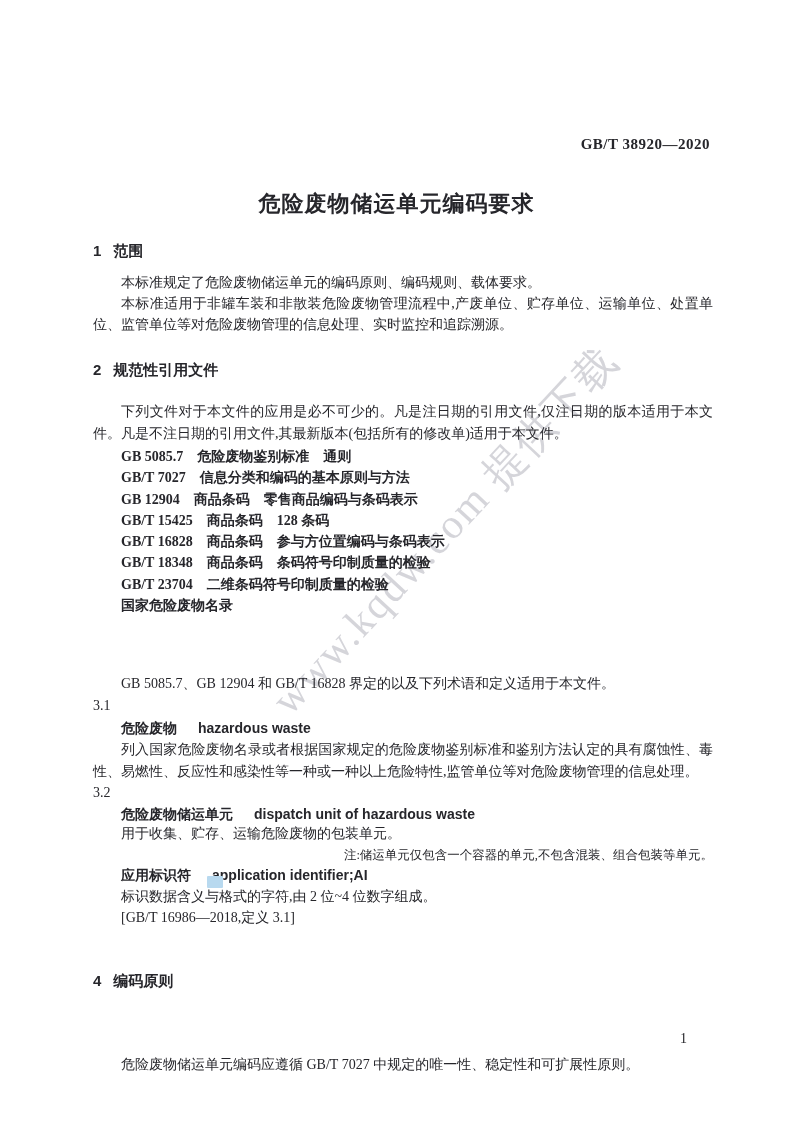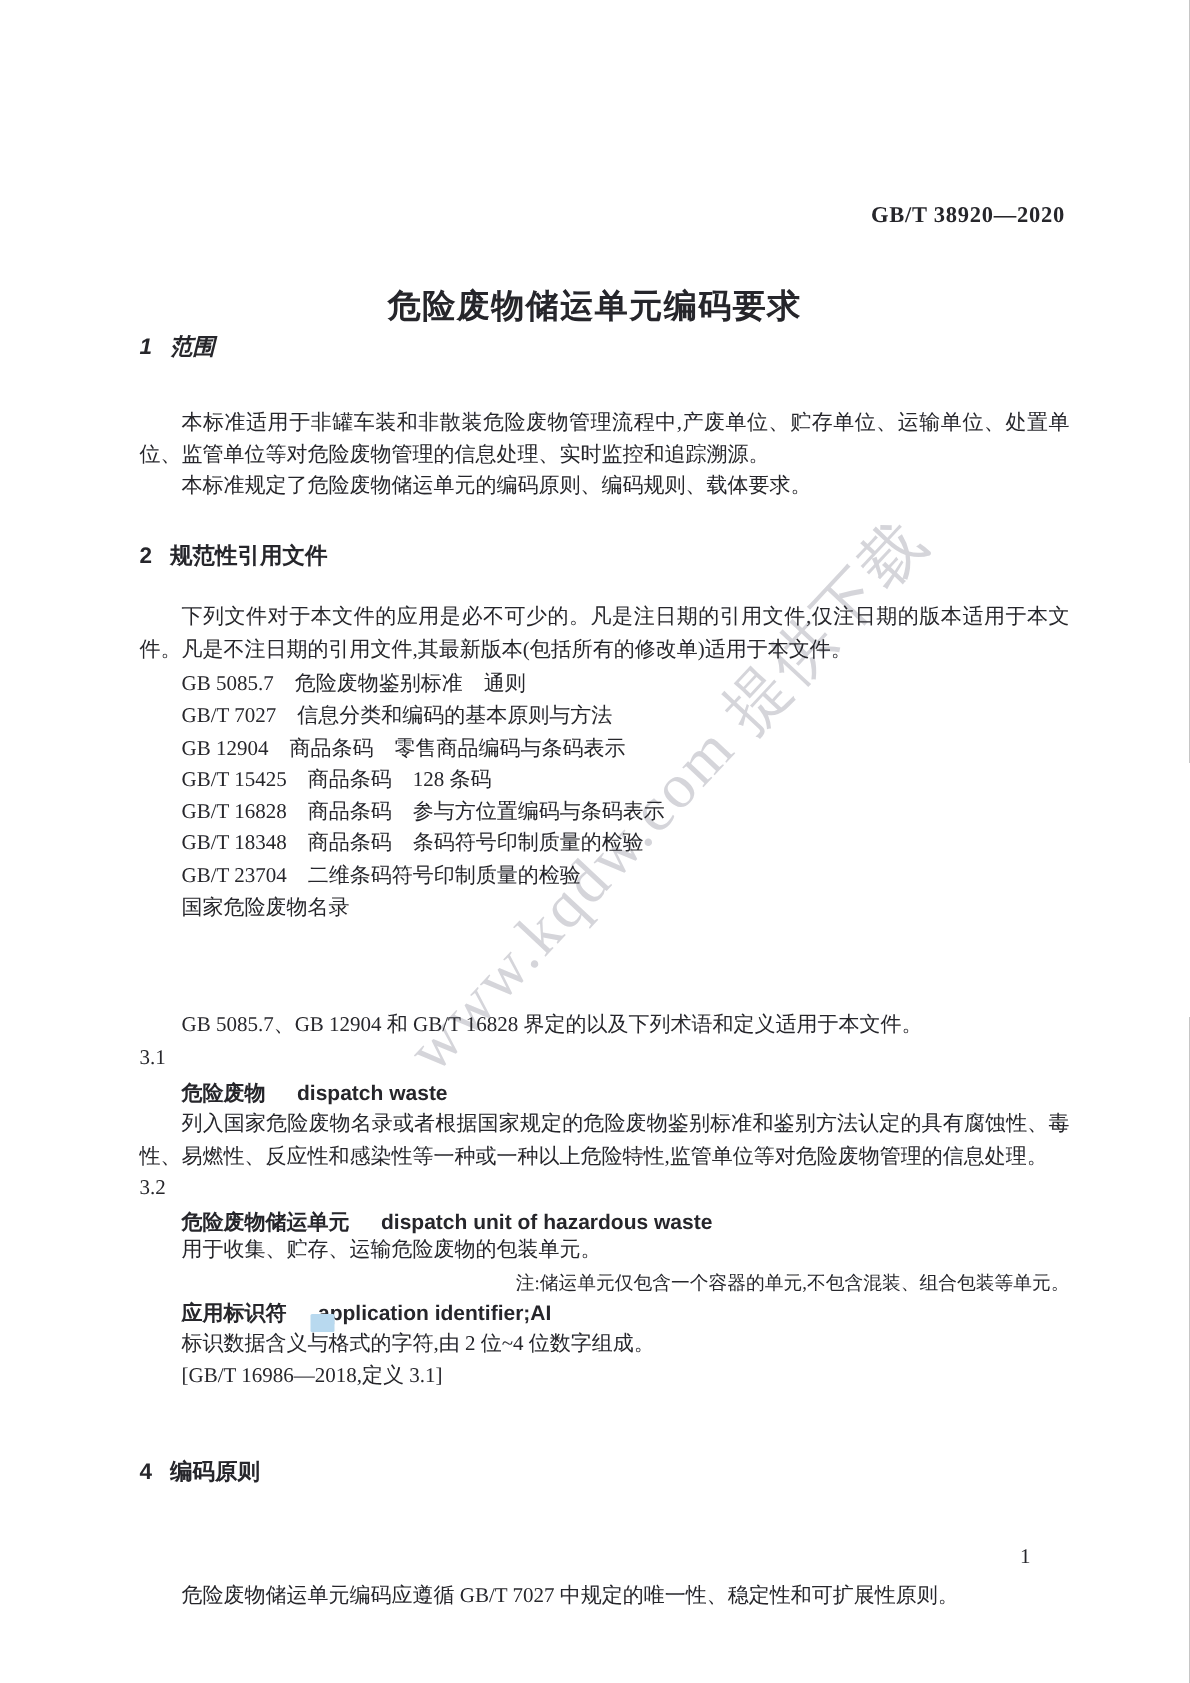--- a/index.html
+++ b/index.html
@@ -74,53 +74,53 @@
 <body>
 
 <div id="page">
 
   <div class="watermark">www.kqdw.com 提供下载</div>
 
   <div class="doc-number">GB/T 38920—2020</div>
 
   <div class="doc-title">危险废物储运单元编码要求</div>
 
-  <div class="abs heading" style="top:222px;font-style:italic;">
+  <div class="abs heading" style="top:242px;">
     <span class="h-num">1</span><span>范围</span>
   </div>
   <div class="abs body-text" style="top:272px;">
+    <p>本标准规定了危险废物储运单元的编码原则、编码规则、载体要求。</p>
     <p>本标准适用于非罐车装和非散装危险废物管理流程中,产废单位、贮存单位、运输单位、处置单位、监管单位等对危险废物管理的信息处理、实时监控和追踪溯源。</p>
-    <p>本标准规定了危险废物储运单元的编码原则、编码规则、载体要求。</p>
   </div>
 
   <div class="abs heading" style="top:361px;">
     <span class="h-num">2</span><span>规范性引用文件</span>
   </div>
   <div class="abs body-text" style="top:401px;line-height:21.5px;">
     <p>下列文件对于本文件的应用是必不可少的。凡是注日期的引用文件,仅注日期的版本适用于本文件。凡是不注日期的引用文件,其最新版本(包括所有的修改单)适用于本文件。</p>
   </div>
-  <ul class="abs ref-list" style="top:446px;">
+  <ul class="abs ref-list" style="top:446px;font-weight:bold;">
     <li>GB 5085.7　危险废物鉴别标准　通则</li>
     <li>GB/T 7027　信息分类和编码的基本原则与方法</li>
     <li>GB 12904　商品条码　零售商品编码与条码表示</li>
     <li>GB/T 15425　商品条码　128 条码</li>
     <li>GB/T 16828　商品条码　参与方位置编码与条码表示</li>
     <li>GB/T 18348　商品条码　条码符号印制质量的检验</li>
     <li>GB/T 23704　二维条码符号印制质量的检验</li>
     <li>国家危险废物名录</li>
   </ul>
 
   <div class="abs body-text" style="top:673px;">
     <p>GB 5085.7、GB 12904 和 GB/T 16828 界定的以及下列术语和定义适用于本文件。</p>
   </div>
 
   <div class="abs term-block" style="top:695px;line-height:22px;">
     <div class="clause-num">3.1</div>
     <div class="term-line">
-      <span class="term-zh">危险废物</span><span class="term-en">dispatch waste</span>
+      <span class="term-zh">危险废物</span><span class="term-en">hazardous waste</span>
     </div>
     <p class="def">列入国家危险废物名录或者根据国家规定的危险废物鉴别标准和鉴别方法认定的具有腐蚀性、毒性、易燃性、反应性和感染性等一种或一种以上危险特性,监管单位等对危险废物管理的信息处理。</p>
   </div>
 
   <div class="abs term-block" style="top:783px;line-height:20.5px;">
     <div class="clause-num">3.2</div>
     <div class="term-line">
       <span class="term-zh">危险废物储运单元</span><span class="term-en">dispatch unit of hazardous waste</span>
     </div>
     <p class="def">用于收集、贮存、运输危险废物的包装单元。</p>

